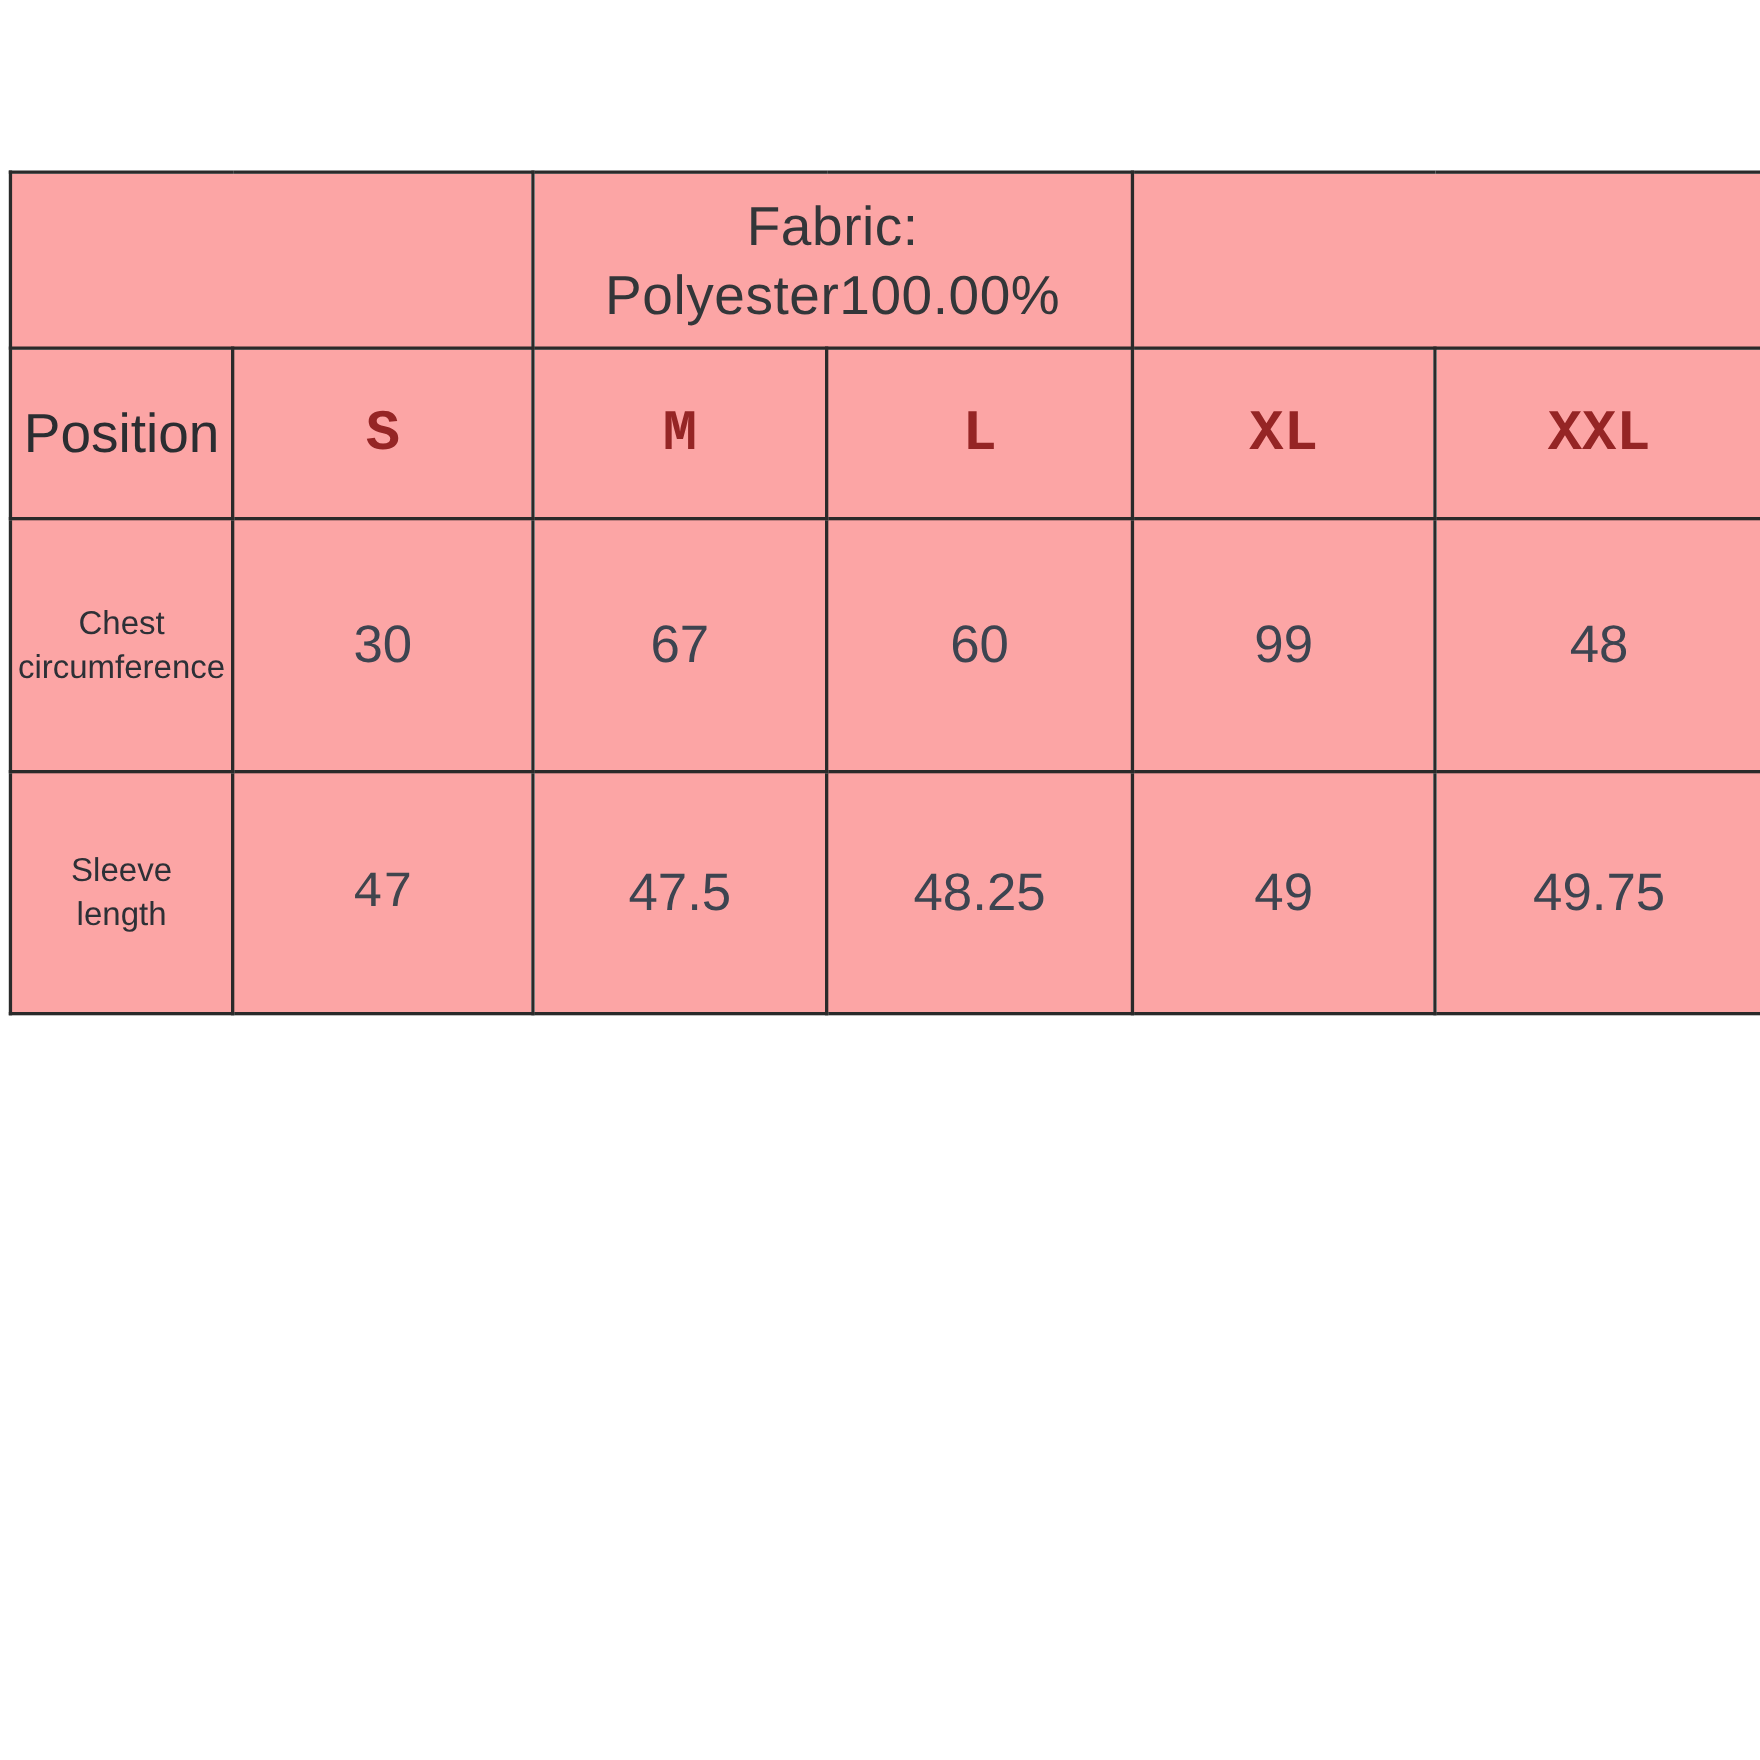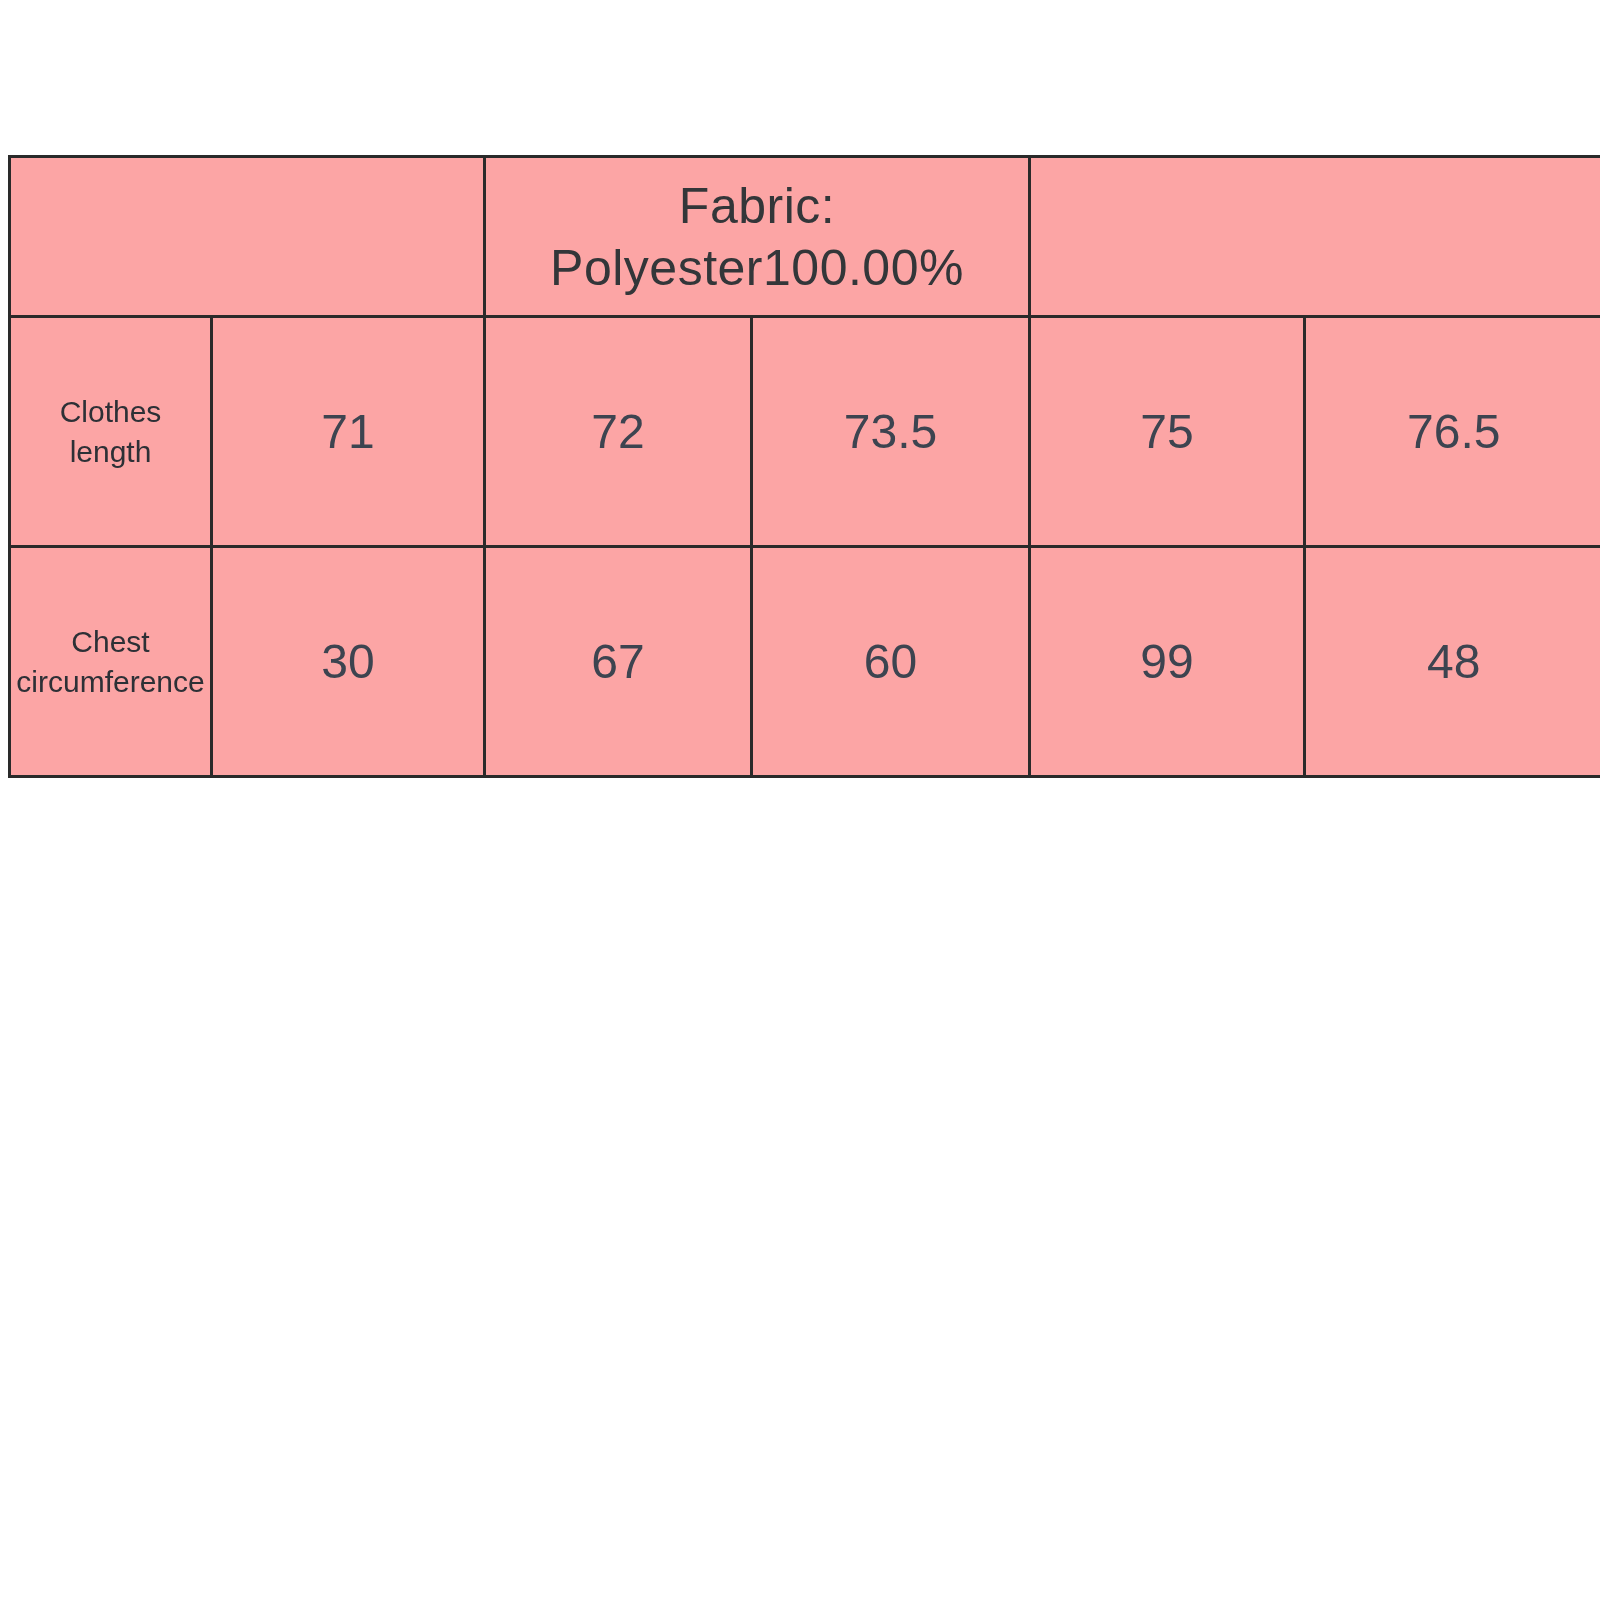--- a/index.html
+++ b/index.html
@@ -101,40 +101,48 @@
   <tbody>
       <tr class="r-fabric">
     <td colspan="2"></td>
     <td colspan="2" class="fabric-cell">
       <div>Fabric:</div>
       <div>Polyester100.00%</div>
     </td>
     <td colspan="2"></td>
   </tr>
 
+  <tr class="r-sizes">
+    <td class="position-cell">Position</td>
+    <td class="size-cell">S</td>
+    <td class="size-cell">M</td>
+    <td class="size-cell">L</td>
+    <td class="size-cell">XL</td>
+    <td class="size-cell">XXL</td>
+  </tr>
 
-  <tr class="r-clothes">
-    <td class="label-cell">
-      <div>Clothes</div>
-      <div>length</div>
-    </td>
-    <td class="value-cell">71</td>
-    <td class="value-cell">72</td>
-    <td class="value-cell">73.5</td>
-    <td class="value-cell">75</td>
-    <td class="value-cell">76.5</td>
-  </tr>
 
   <tr class="r-chest">
     <td class="label-cell">
       <div>Chest</div>
       <div>circumference</div>
     </td>
     <td class="value-cell">30</td>
     <td class="value-cell">67</td>
     <td class="value-cell">60</td>
     <td class="value-cell">99</td>
     <td class="value-cell">48</td>
   </tr>
 
+  <tr class="r-sleeve">
+    <td class="label-cell">
+      <div>Sleeve</div>
+      <div>length</div>
+    </td>
+    <td class="value-cell mono">47</td>
+    <td class="value-cell">47.5</td>
+    <td class="value-cell">48.25</td>
+    <td class="value-cell">49</td>
+    <td class="value-cell">49.75</td>
+  </tr>
 
 </tbody>
   </table>
 
 </body></html>

